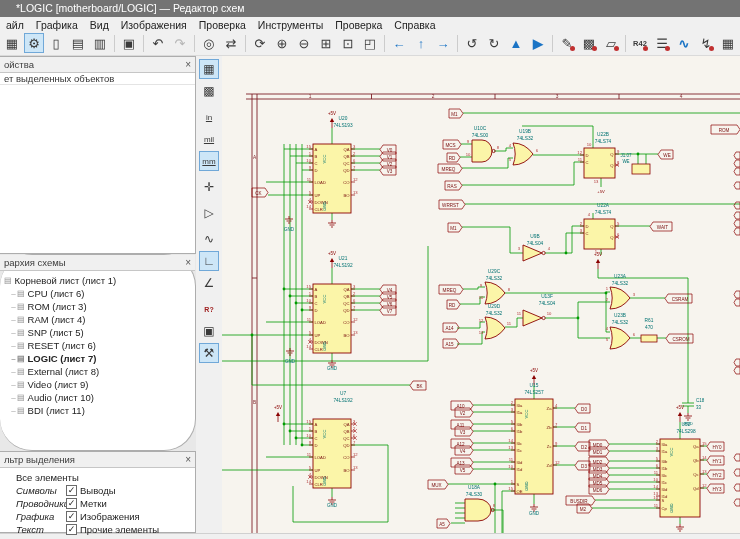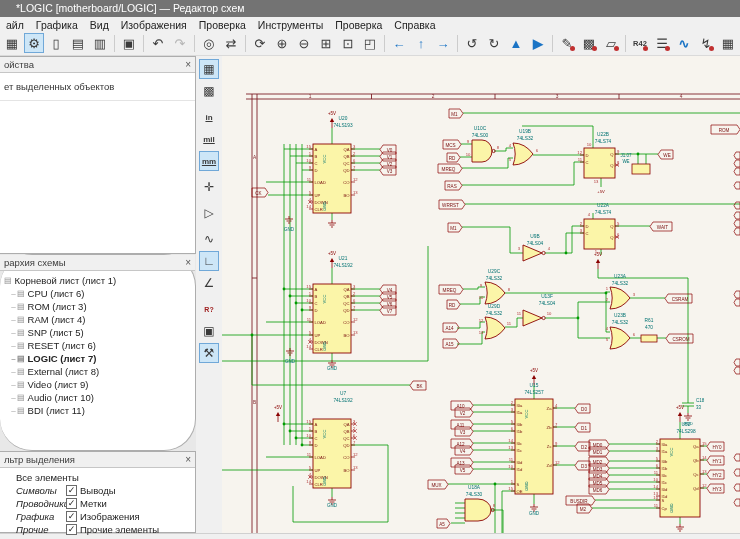--- a/index.html
+++ b/index.html
@@ -21,41 +21,41 @@
   .tb.txt{font-size:7.5px;font-weight:bold;letter-spacing:0;}
   .tsep{width:1px;height:17px;background:#CCCCCC;margin:0 3px;}
   .main{display:flex;height:477px;}
   .leftcol{width:196px;display:flex;flex-direction:column;background:#E8E8E8;}
   .panel{border:1px solid #ADADAD;border-left:none;background:#fff;display:flex;flex-direction:column;
          box-sizing:border-box;}
   .phead{height:15px;background:#F0F0F0;border-bottom:1px solid #C6C6C6;font-size:9.5px;color:#3c3c3c;
          display:flex;align-items:center;justify-content:space-between;padding:0 4px;flex:none;}
   .pclose{color:#555;font-size:10px;cursor:default;}
   .pprops{height:198px;}
-  .pprops .emptyrow{font-size:9.5px;color:#333;padding:8px 4px;border-bottom:1px solid #E4E4E4;}
+  .pprops .emptyrow{font-size:9.5px;color:#333;padding:0 4px;border-bottom:1px solid #E4E4E4;}
   .phier{height:197px;border-radius:32px;}
   .tree{font-size:9.5px;color:#222;padding:3px 0 0 0;overflow:hidden;}
   .trow{height:13px;line-height:13px;white-space:nowrap;cursor:default;display:flex;align-items:center;}
   .trow .dash{color:#9a9a9a;width:7px;text-align:center;font-size:8px;}
   .trow .sicon{color:#8a8a8a;font-size:8px;margin-right:3px;}
   .trow.root{padding-left:4px;}
   .trow.child{padding-left:10px;}
   .trow.bold{font-weight:bold;}
   .pfilter{height:82px;}
   .fbody{font-size:9.5px;color:#222;padding:3px 0 0 16px;}
   .frow{height:13px;display:flex;align-items:center;}
   .flab{width:50px;flex:none;font-style:italic;}
   .cb{width:9px;height:9px;border:1px solid #6a6a6a;background:#fff;margin-right:3px;flex:none;
       font-size:9px;line-height:8px;text-align:center;color:#222;}
   .lefttools{width:26px;background:#F0F0F0;display:flex;flex-direction:column;align-items:center;
              padding-top:2px;}
   .lt{width:20px;height:20px;margin:1px 0;display:flex;align-items:center;justify-content:center;
       font-size:12px;color:#3A3A3A;border:1px solid transparent;box-sizing:border-box;}
   .lt.sel{background:#CDE6F7;border-color:#70A8D8;}
-  .lt.txt{font-size:8px;font-weight:bold;text-decoration:underline;text-align:right;}
+  .lt.txt{font-size:8px;font-weight:normal;text-decoration:underline;text-align:right;}
   .lt.red{color:#A02020;font-size:7px;font-weight:bold;}
   .ltsep{height:4px;}
   .canvas{position:relative;width:518px;height:477px;background:#F7F4EE;overflow:hidden;}
   .canvas svg{position:absolute;left:0;top:0;}
   .statusbar{height:7px;background:#F0F0F0;border-top:1px solid #D0D0D0;}
 </style>
 </head>
 <body>
 
 <div class="app">
@@ -201,21 +201,21 @@
               <span class="flab">Проводники</span>
               <span class="cb">✓</span>
               <span>Метки</span>
             </div>
             <div class="frow">
               <span class="flab">Графика</span>
               <span class="cb">✓</span>
               <span>Изображения</span>
             </div>
             <div class="frow">
-              <span class="flab">Прочие</span>
+              <span class="flab">Текст</span>
               <span class="cb">✓</span>
               <span>Прочие элементы</span>
             </div>
           </div>
       </div>
     </div>
     <div class="lefttools" id="lefttools">
         <div class="lt sel">▦</div>
         <div class="lt">▩</div>
         <div class="ltsep"></div>

